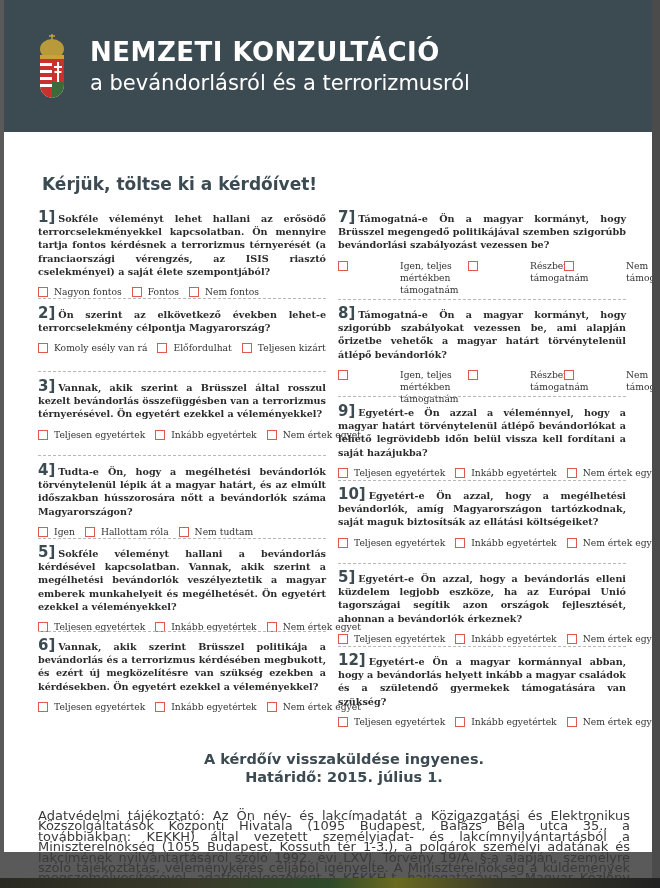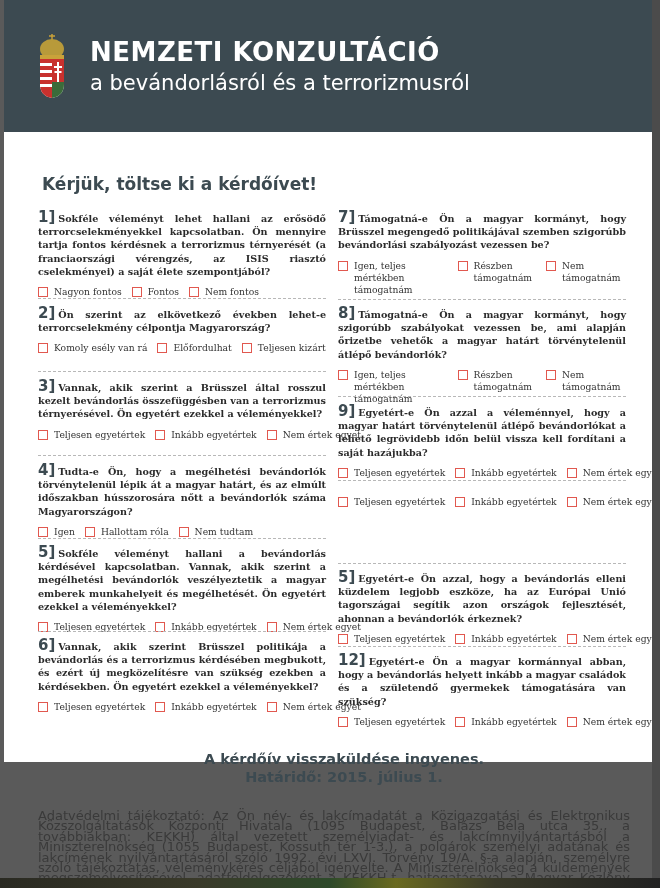--- a/index.html
+++ b/index.html
@@ -1,19 +1,19 @@
 <!DOCTYPE html>
 <html><head>
 <meta charset="utf-8">
 <style>
   * { box-sizing: border-box; margin: 0; padding: 0; }
   html, body { width: 660px; height: 888px; overflow: hidden; background: #5a5a5a; }
   body { position: relative; font-family: "DejaVu Serif", serif; }
   .page {
-    position: absolute; left: 4px; top: 0; width: 648px; height: 762px;
+    position: absolute; left: 4px; top: 0; width: 648px; height: 852px;
     background: #ffffff;
   }
   .right-edge { position: absolute; left: 652px; top: 0; width: 8px; height: 888px; background: #4b4b4b; }
   .bottom-strip {
     position: absolute; left: 0; top: 878px; width: 660px; height: 10px;
     background: linear-gradient(90deg, #2a2a22 0%, #3a3a2a 30%, #2e4a2a 50%, #6a6a20 60%, #3a3a2a 75%, #222 100%);
   }
   .header {
     position: absolute; left: 0; top: 0; width: 648px; height: 132px;
     background: #3c4a51;
@@ -41,21 +41,21 @@
   .q-text {
     font-size: 9.6px; line-height: 13.2px; color: #2b2b2b; font-weight: bold;
     text-align: justify; font-family: "DejaVu Serif", serif;
   }
   .q-num {
     font-family: "DejaVu Sans", sans-serif; font-weight: bold; font-size: 15px;
     color: #3c4a51; margin-right: 3px;
   }
   .opts { display: flex; margin-top: 8px; font-size: 9.2px; color: #333; }
   .opt { display: flex; align-items: flex-start; margin-right: 10px; white-space: nowrap; }
-  .opt.wide { white-space: normal; line-height: 12px; }
+  .opt.wide { white-space: normal; line-height: 12px; gap: 46px; }
   .box {
     width: 10px; height: 10px; border: 1.5px solid #e1584f; margin-right: 6px;
     flex: 0 0 10px; margin-top: 1px; background: #fff;
   }
   .sep {
     position: absolute; left: 0; width: 288px; height: 1px;
     border-top: 1px dashed #b8b8b8;
   }
   .notice {
     position: absolute; left: 0; width: 648px; text-align: center;
@@ -268,20 +268,21 @@
           </label>
         <label class="opt">
             <span class="box"></span>
             <span>Nem értek egyet</span>
           </label>
       </div>
     </div>
     <div class="sep" style="top:480px"></div>
 
     <div class="q" style="top:488px">
+      <div class="q-text"><span class="q-num">10]</span><span>Egyetért-e Ön azzal, hogy a megélhetési bevándorlók, amíg Magyarországon tartózkodnak, saját maguk biztosítsák az ellátási költségeiket?</span></div>
       <div class="opts">
         <label class="opt">
             <span class="box"></span>
             <span>Teljesen egyetértek</span>
           </label>
         <label class="opt">
             <span class="box"></span>
             <span>Inkább egyetértek</span>
           </label>
         <label class="opt">

